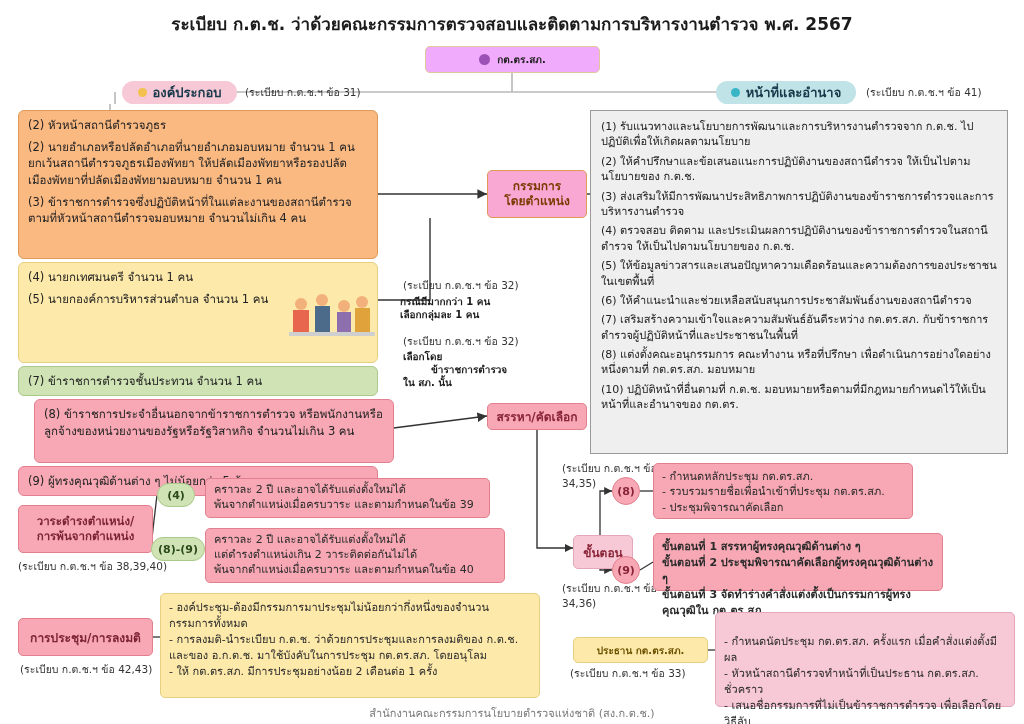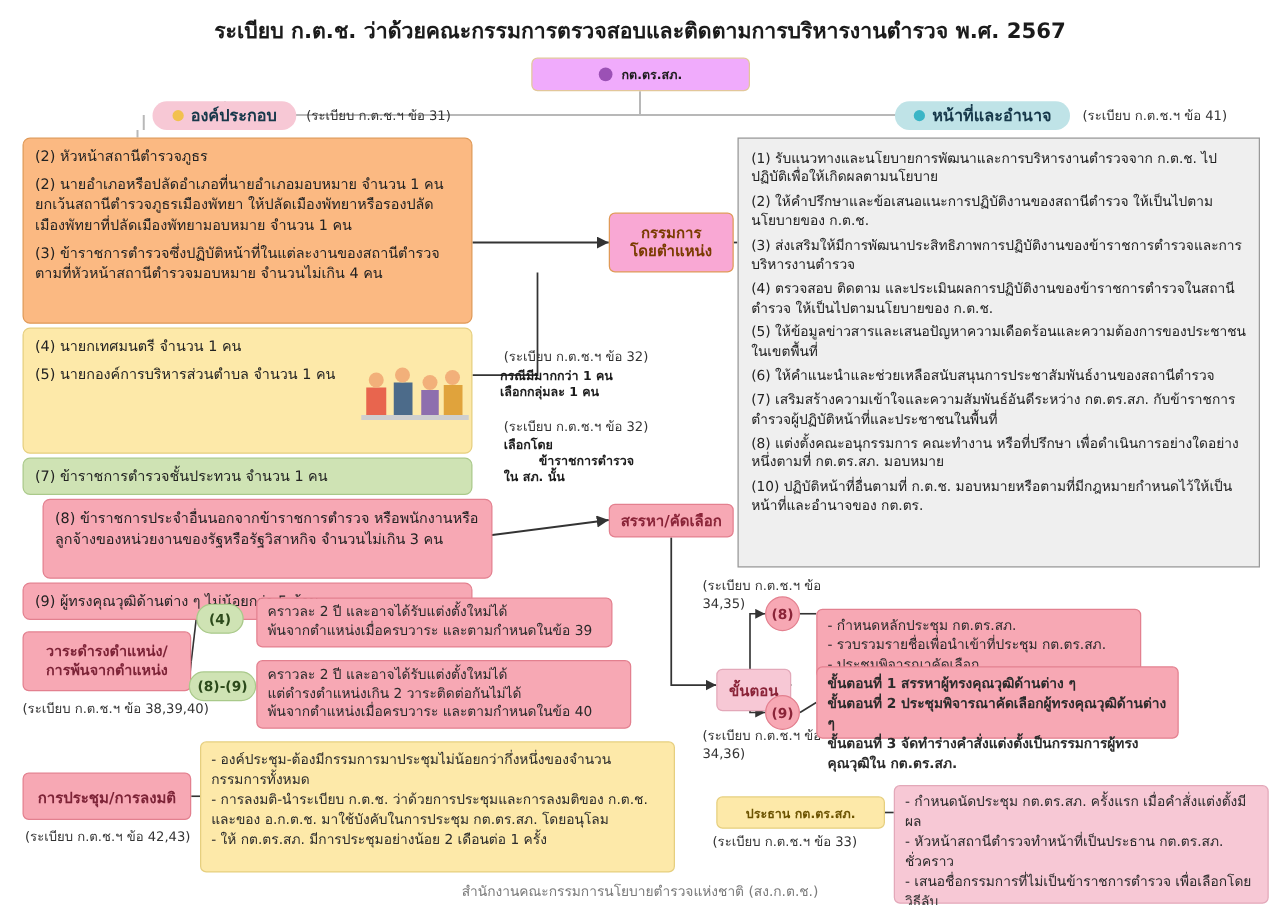--- a/index.html
+++ b/index.html
@@ -136,37 +136,37 @@
     top:535px;left:573px;width:60px;height:34px;
     background:#f7c8d5;border:1px solid #e3a8b9;border-radius:5px;
     display:flex;align-items:center;justify-content:center;
     font-size:12px;font-weight:bold;color:#8a2438;
   }
   .c8{top:477px;left:612px;width:28px;height:28px;}
   .c9{top:556px;left:612px;width:28px;height:28px;}
   .step1{
     top:463px;left:653px;width:260px;height:56px;
     background:#f7a8b4;border:1px solid #e3808f;border-radius:5px;
-    font-size:11px;line-height:1.4;padding:5px 8px;color:#2b2b2b;margin-top:24px;
+    font-size:11px;line-height:1.4;padding:5px 8px;color:#2b2b2b;
   }
   .step2{
     top:533px;left:653px;width:290px;height:58px;
     background:#f7a8b4;border:1px solid #e3808f;border-radius:5px;
     font-size:11px;line-height:1.45;padding:5px 8px;color:#2b2b2b;
   }
   .pres{
     top:637px;left:573px;width:135px;height:26px;
     background:#fde9a9;border:1px solid #e6cf7f;border-radius:5px;
     display:flex;align-items:center;justify-content:center;
     font-size:10px;font-weight:bold;color:#6b5200;
   }
   .pres-detail{
-    top:628px;left:715px;width:300px;height:95px;
+    top:612px;left:715px;width:300px;height:95px;
     background:#f7c8d5;border:1px solid #e3a8b9;border-radius:5px;
-    font-size:11px;line-height:1.45;padding:5px 8px;color:#2b2b2b;
+    font-size:11px;line-height:1.45;padding:21px 8px;color:#2b2b2b;
   }
   .footer{
     top:704px;left:0;width:1024px;text-align:center;
     font-size:11px;color:#7a7a7a;
   }
   svg.lines{position:absolute;top:0;left:0;width:1024px;height:724px;pointer-events:none;}
   .ppl{position:absolute;top:280px;left:285px;width:95px;height:70px;}
 </style>
 </head>
 <body>

